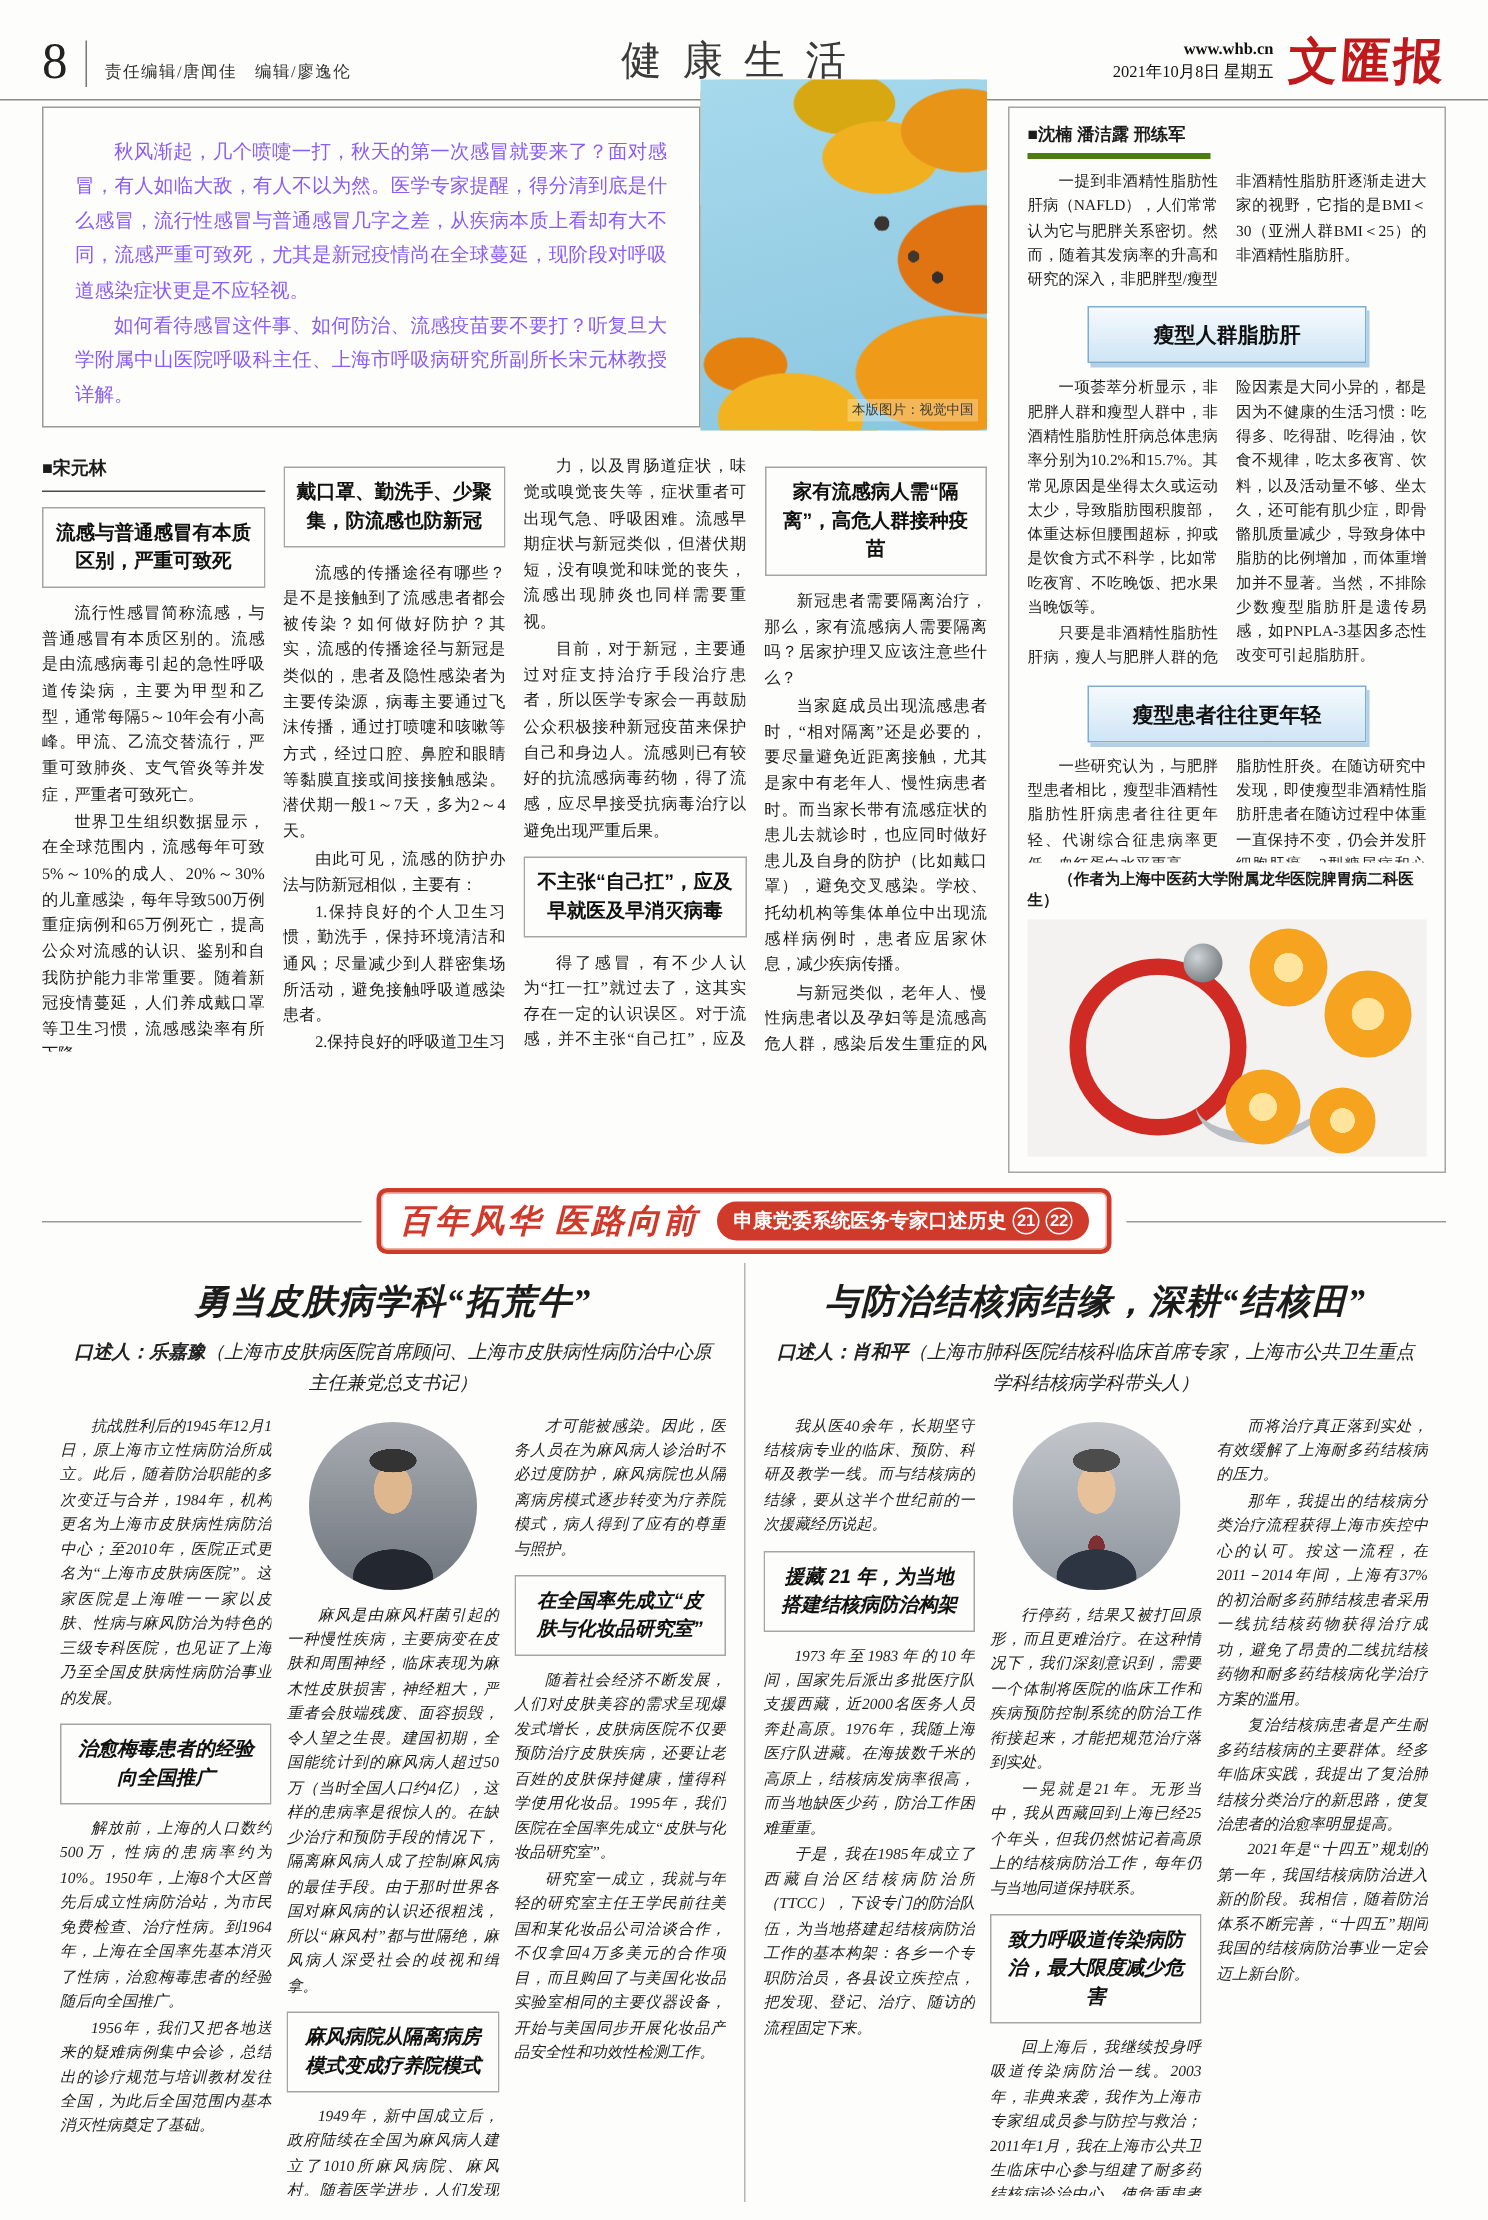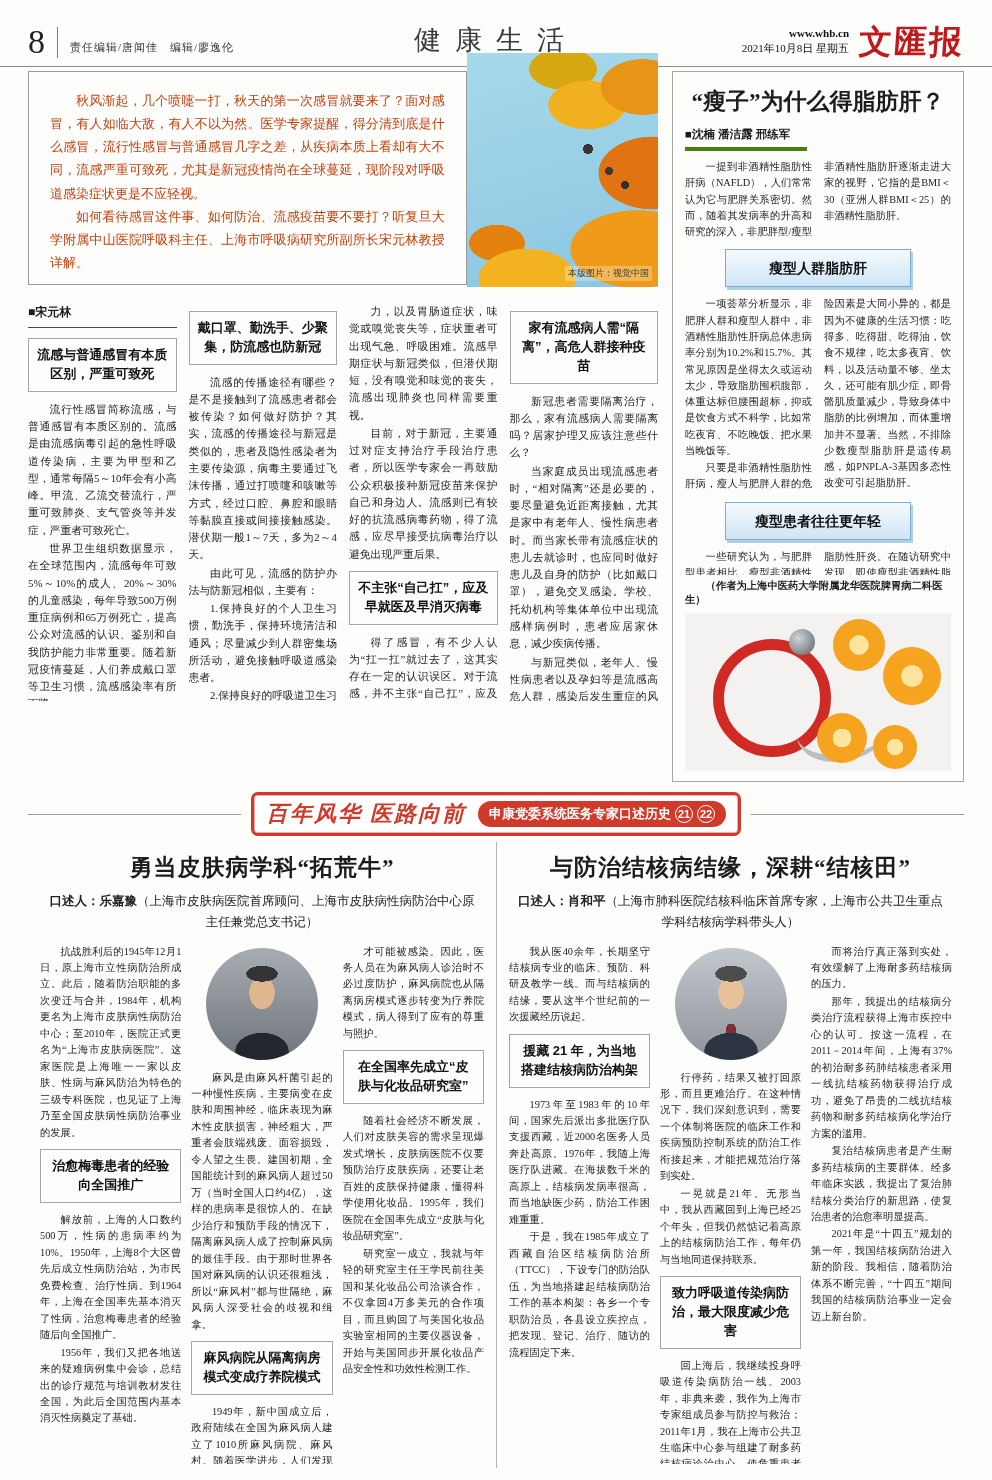--- a/index.html
+++ b/index.html
@@ -21,21 +21,21 @@
   .date{font-size:11px;color:#111;}
   .masthead{color:#c0191c;font-size:33px;font-weight:900;line-height:.9;
     font-family:"Liberation Serif",serif;transform:skewX(-4deg);letter-spacing:2px;}
   
   .main{display:flex;gap:14px;padding:4px 28px 0;}
   .flu{width:630px;}
   .flu-headline{font-family:"Liberation Sans",sans-serif;font-weight:900;font-size:38px;
     letter-spacing:0px;margin:16px 0 14px;color:#0d0d0d;white-space:nowrap;}
   .lede-row{display:flex;}
   .introbox{border:1px solid #9a9a9a;width:396px;height:178px;padding:17px 21px;overflow:hidden;
-    font-size:13px;line-height:1.78;color:#c2410c;font-family:Liberation Serif, serif;}
+    font-size:13px;line-height:1.78;color:#8b5cf6;font-family:Liberation Serif, serif;}
   .introbox p{margin:0;text-indent:2em;text-align:justify;}
   .leaves{width:192px;height:234px;margin-top:-18px;position:relative;overflow:hidden;
     background:
       radial-gradient(circle 9px at 121px 96px,#3a3330 55%,transparent 56%),
       radial-gradient(circle 7px at 142px 118px,#40382f 55%,transparent 56%),
       radial-gradient(circle 7px at 158px 132px,#352f2b 55%,transparent 56%),
       radial-gradient(ellipse 70px 46px at 176px 34px,#e89417 60%,transparent 61%),
       radial-gradient(ellipse 90px 60px at 186px 120px,#e07312 60%,transparent 61%),
       radial-gradient(ellipse 64px 40px at 120px 52px,#f0b01f 60%,transparent 61%),
       radial-gradient(ellipse 56px 34px at 96px 16px,#d8a813 60%,transparent 61%),
@@ -86,21 +86,21 @@
   .stamp{border:3px solid #cf3a2b;border-radius:7px;padding:4px 12px;margin:0 10px;
     display:flex;align-items:center;gap:12px;background:#fff;box-shadow:0 0 0 1px #e9b1a8 inset;}
   .stamp-main{color:#cf3a2b;font-family:"Liberation Sans",sans-serif;font-weight:900;
     font-size:22px;letter-spacing:2px;font-style:italic;}
   .stamp-pill{background:#cf3a2b;color:#fff;border-radius:15px;padding:4px 11px;
     font-family:"Liberation Sans",sans-serif;font-weight:700;font-size:13px;display:flex;align-items:center;gap:4px;}
   .badge{width:16px;height:16px;border:1.5px solid #fff;border-radius:50%;display:flex;
     align-items:center;justify-content:center;font-size:11px;font-weight:700;}
   
   .bottom{display:flex;padding:0 28px;height:626px;overflow:hidden;}
-  .b-art{width:50%;padding:0 12px;box-sizing:border-box;}
+  .b-art{width:50%;padding:0 12px;box-sizing:border-box;font-style:italic;}
   .b-art + .b-art{border-left:1px solid #b5b5b5;}
   .b-title{text-align:center;font-size:23px;font-weight:900;margin:10px 0 8px;letter-spacing:1px;}
   .narrator{text-align:center;font-size:12.5px;line-height:1.7;margin:0 8px 10px;color:#222;}
   .narrator b{font-weight:700;}
   .b-cols{display:flex;gap:10px;height:520px;overflow:hidden;font-size:10.3px;line-height:1.6;text-align:justify;}
   .bcol{flex:1;overflow:hidden;}
   .bcol p{margin:0 0 1px;text-indent:2em;}
   .portrait{width:112px;height:112px;border-radius:50%;margin:4px auto 10px;
     background:
       radial-gradient(ellipse 26px 13px at 50% 23%,#4c4c4c 60%,transparent 61%),
@@ -161,21 +161,20 @@
       </div>
       <div class="ncol">
         <div class="subhead-grey">家有流感病人需“隔离”，高危人群接种疫苗</div>
         <div class="plist"><p>新冠患者需要隔离治疗，那么，家有流感病人需要隔离吗？居家护理又应该注意些什么？</p><p>当家庭成员出现流感患者时，“相对隔离”还是必要的，要尽量避免近距离接触，尤其是家中有老年人、慢性病患者时。而当家长带有流感症状的患儿去就诊时，也应同时做好患儿及自身的防护（比如戴口罩），避免交叉感染。学校、托幼机构等集体单位中出现流感样病例时，患者应居家休息，减少疾病传播。</p><p>与新冠类似，老年人、慢性病患者以及孕妇等是流感高危人群，感染后发生重症的风险更高，推荐每年接种流感疫苗，接种时间最好在流感流行季之前完成。</p></div>
         
       </div>
     </div>
   </div>
 
   <div class="liver">
-    <div class="liver-headline">“瘦子”为什么得脂肪肝？</div>
     <div class="liver-byline">■沈楠 潘洁露 邢练军</div>
     <div class="liver-body">
       <p>一提到非酒精性脂肪性肝病（NAFLD），人们常常认为它与肥胖关系密切。然而，随着其发病率的升高和研究的深入，非肥胖型/瘦型非酒精性脂肪肝逐渐走进大家的视野，它指的是BMI＜30（亚洲人群BMI＜25）的非酒精性脂肪肝。</p>
       <div class="bluebox">瘦型人群脂肪肝</div>
       <div class="plist"><p>一项荟萃分析显示，非肥胖人群和瘦型人群中，非酒精性脂肪性肝病总体患病率分别为10.2%和15.7%。其常见原因是坐得太久或运动太少，导致脂肪囤积腹部，体重达标但腰围超标，抑或是饮食方式不科学，比如常吃夜宵、不吃晚饭、把水果当晚饭等。</p><p>只要是非酒精性脂肪性肝病，瘦人与肥胖人群的危险因素是大同小异的，都是因为不健康的生活习惯：吃得多、吃得甜、吃得油，饮食不规律，吃太多夜宵、饮料，以及活动量不够、坐太久，还可能有肌少症，即骨骼肌质量减少，导致身体中脂肪的比例增加，而体重增加并不显著。当然，不排除少数瘦型脂肪肝是遗传易感，如PNPLA-3基因多态性改变可引起脂肪肝。</p></div>
       <div class="bluebox">瘦型患者往往更年轻</div>
       <div class="plist"><p>一些研究认为，与肥胖型患者相比，瘦型非酒精性脂肪性肝病患者往往更年轻、代谢综合征患病率更低、血红蛋白水平更高。</p><p>瘦型脂肪肝患者同样可能出现肝脏炎症和损伤，即脂肪性肝炎。在随访研究中发现，即使瘦型非酒精性脂肪肝患者在随访过程中体重一直保持不变，仍会并发肝细胞肝癌、2型糖尿病和心血管事件。因此，非肥胖/瘦型非酒精性脂肪肝患者也不能忽视随访和治疗。</p></div>
       
       <div class="plist"></div>
     </div>

